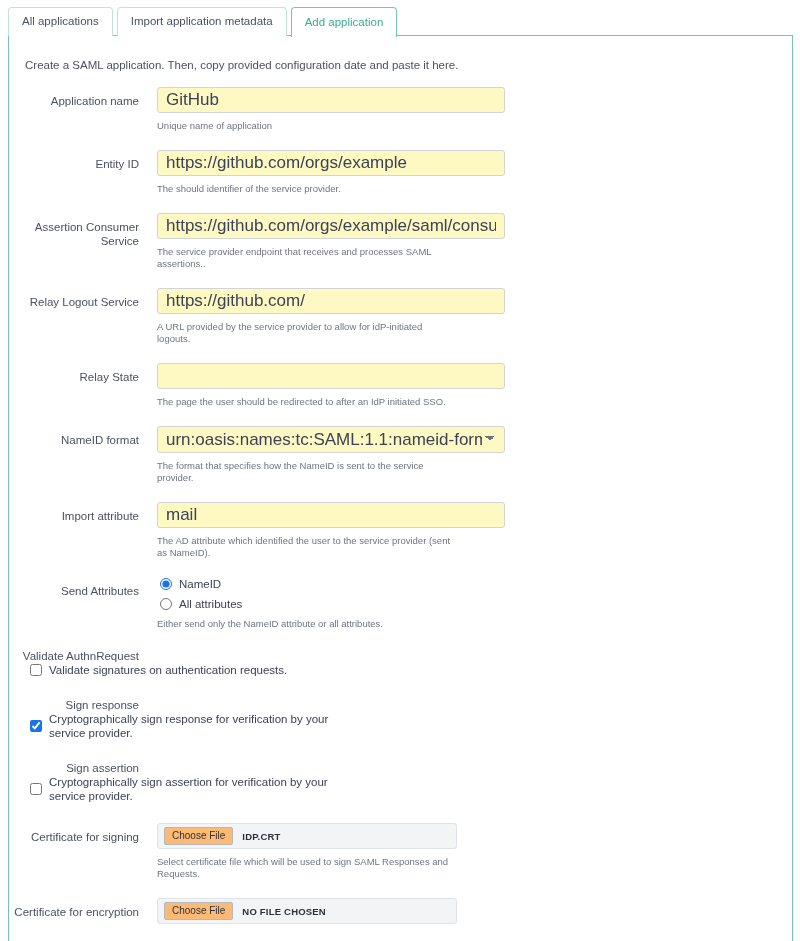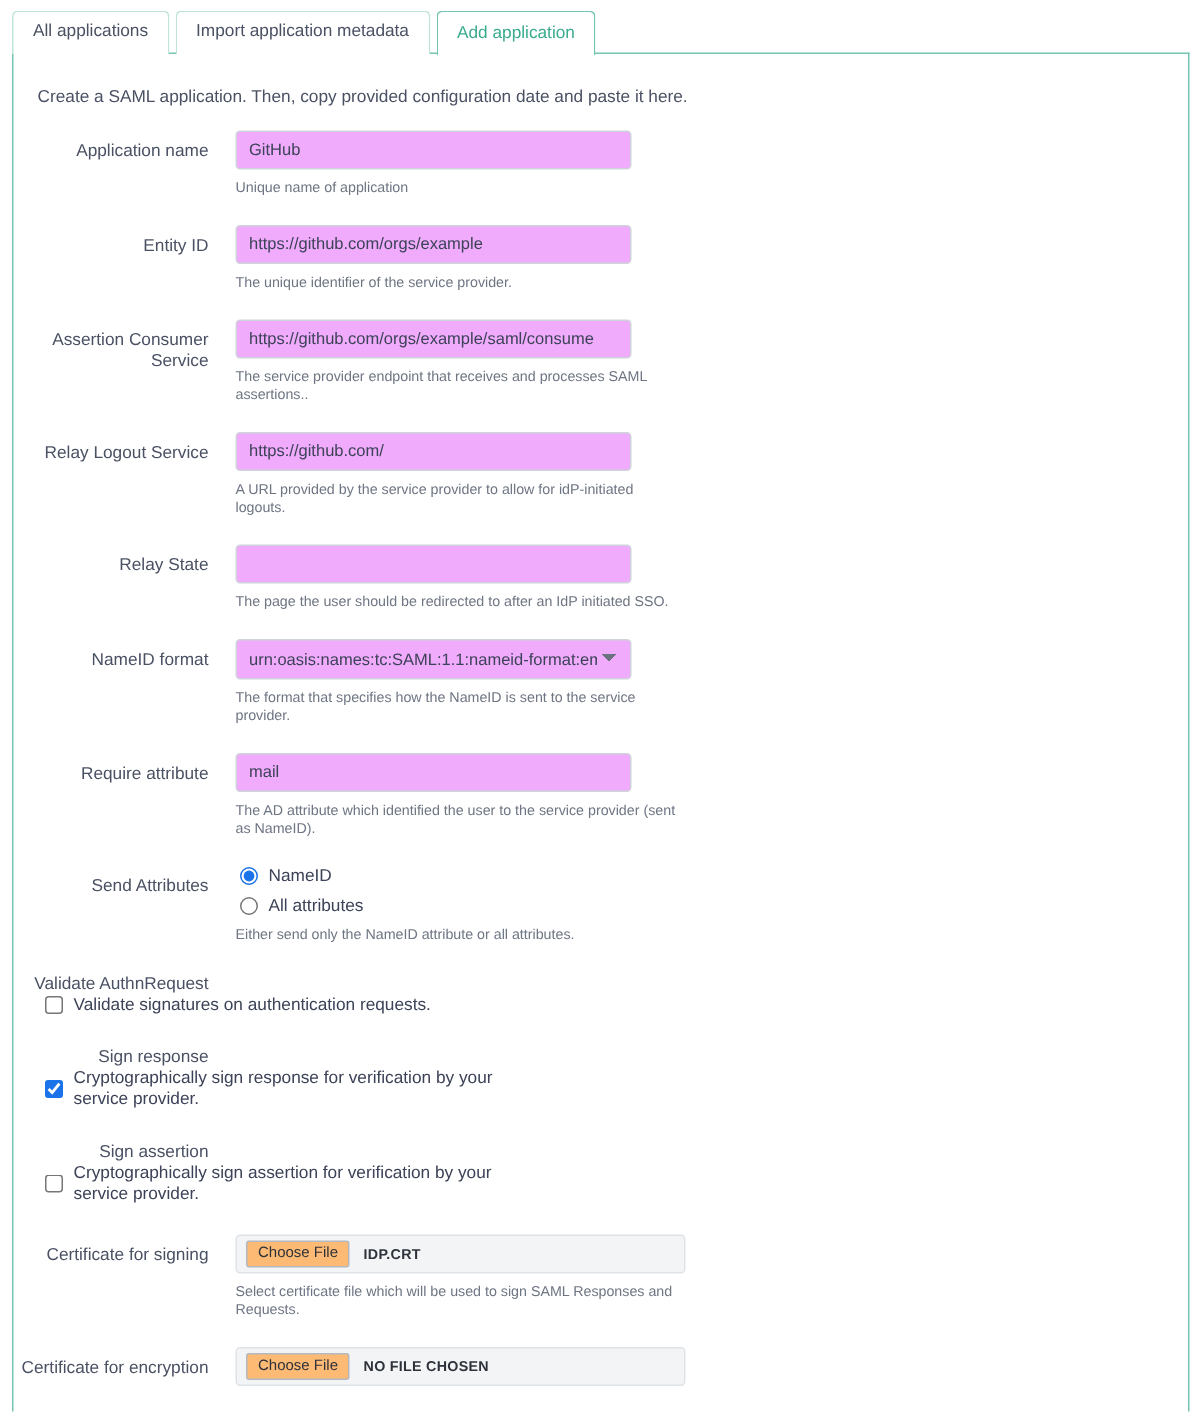--- a/index.html
+++ b/index.html
@@ -82,27 +82,27 @@
     padding-right: 0;
     line-height: 14px;
   }
   .field {
     margin-left: 18px;
     width: 300px;
   }
   .field.wide { width: 330px; }
 
   input.txt, select.sel {
-    width: 264px;
+    width: 348px;
     height: 26px;
     padding: 2px 8px;
-    font-size: 11px;
+    font-size: 17px;
     font-family: "Liberation Sans", sans-serif;
     color: #3c4257;
-    background: #f0abfc;
+    background: #fef9c3;
     border: 1px solid #cfd3da;
     border-radius: 3px;
     outline: none;
   }
   select.sel {
     appearance: none;
     -webkit-appearance: none;
     -moz-appearance: none;
     height: 27px;
     padding-right: 22px;
@@ -191,21 +191,21 @@
     <div class="field">
       <input class="txt" type="text" value="GitHub" style="">
       <div class="hint">Unique name of application</div>
     </div>
   </div>
 
   <div class="row">
     <div class="label">Entity ID</div>
     <div class="field">
       <input class="txt" type="text" value="https://github.com/orgs/example" style="">
-      <div class="hint">The unique identifier of the service provider.</div>
+      <div class="hint">The should identifier of the service provider.</div>
     </div>
   </div>
 
   <div class="row">
     <div class="label">Assertion Consumer Service</div>
     <div class="field">
       <input class="txt" type="text" value="https://github.com/orgs/example/saml/consume" style="">
       <div class="hint">The service provider endpoint that receives and processes SAML assertions..</div>
     </div>
   </div>
@@ -230,21 +230,21 @@
     <div class="label">NameID format</div>
     <div class="field">
       <select class="sel">
         <option>urn:oasis:names:tc:SAML:1.1:nameid-format:emailAddress</option>
       </select>
       <div class="hint">The format that specifies how the NameID is sent to the service provider.</div>
     </div>
   </div>
 
   <div class="row">
-    <div class="label">Require attribute</div>
+    <div class="label">Import attribute</div>
     <div class="field">
       <input class="txt" type="text" value="mail" style="">
       <div class="hint">The AD attribute which identified the user to the service provider (sent as NameID).</div>
     </div>
   </div>
 
   <div class="row">
     <div class="label">Send Attributes</div>
     <div class="field">
       <label class="radio-line">

